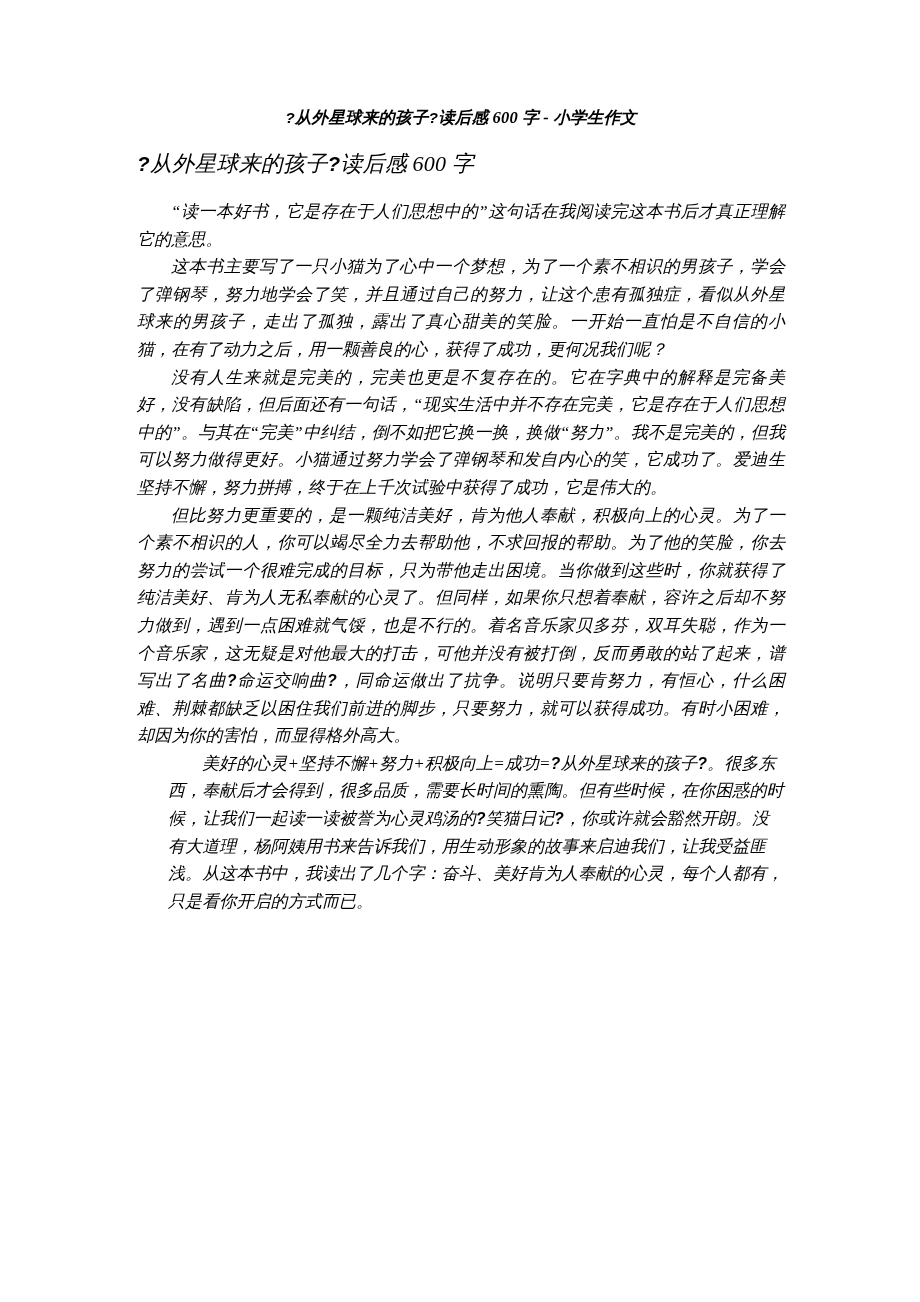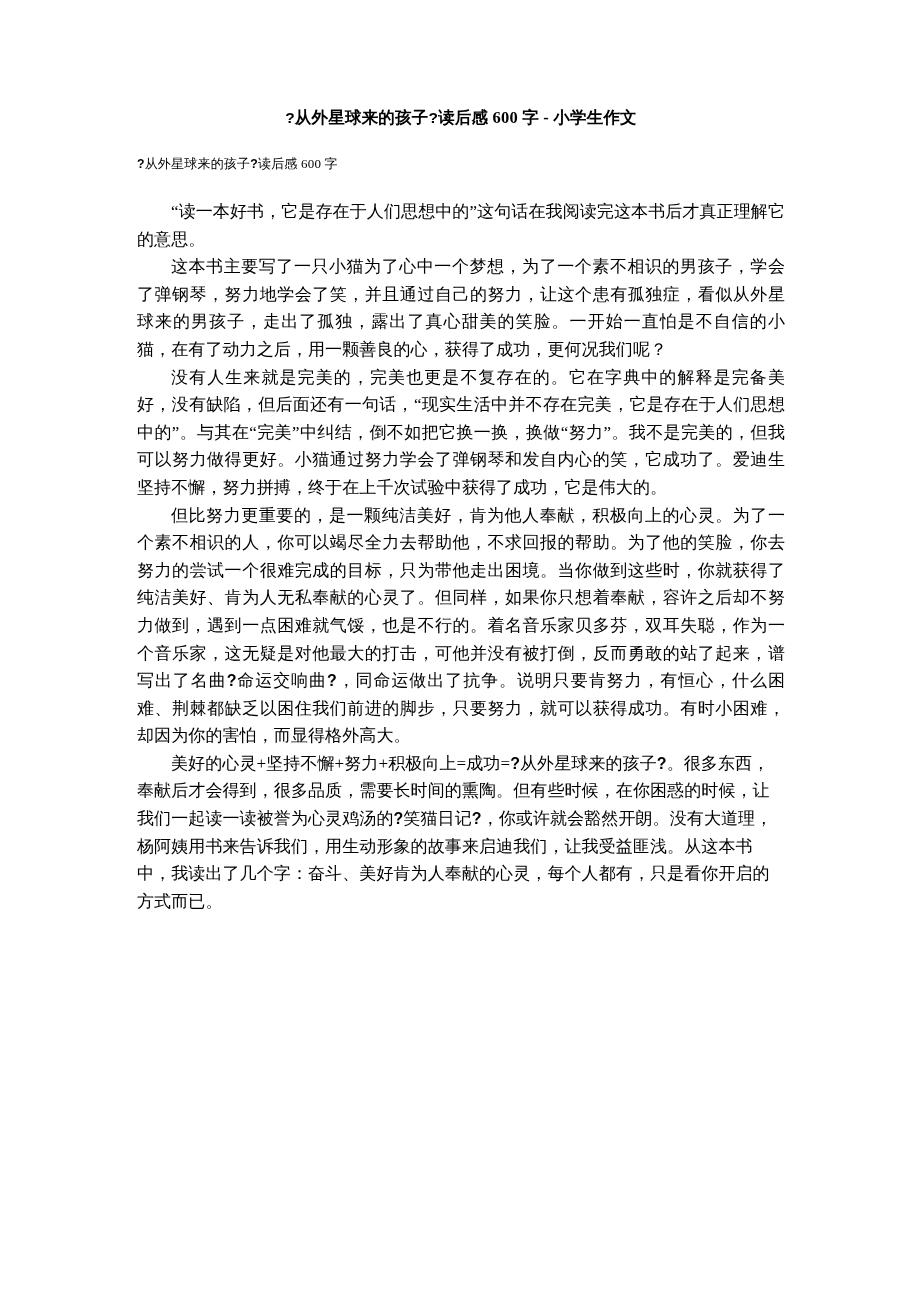--- a/index.html
+++ b/index.html
@@ -21,50 +21,52 @@
     width: 920px;
     height: 1302px;
     background: #ffffff;
     box-sizing: border-box;
   }
   .content {
     position: absolute;
     left: 137px;
     top: 104px;
     width: 648px;
+    font-style: italic;
   }
   .doc-title {
     font-size: 16.5px;
     line-height: 28px;
     text-align: center;
     letter-spacing: 0.2px;
     margin: 0 0 18px 0;
     white-space: nowrap;
     font-family: "Liberation Serif", "DejaVu Serif", serif;
   }
   .doc-subtitle {
-    font-size: 13px;
+    font-size: 22px;
     line-height: 28px;
     text-align: left;
     margin: 0 0 20px 0;
     letter-spacing: 0.2px;
     font-family: "Liberation Serif", "DejaVu Serif", serif;
   }
   .para {
     font-size: 17px;
     line-height: 27.6px;
     text-align: justify;
     text-justify: inter-ideograph;
     text-indent: 2em;
     margin: 0;
     letter-spacing: 0.1px;
     word-break: break-all;
   }
   .para:last-child {
     text-align: left;
+    margin-left: 31px;
   }
   
   .qm {
     font-family: "Liberation Sans", "DejaVu Sans", sans-serif;
     font-weight: 700;
     font-size: 0.94em;
   }
 </style>
 </head>
 <body>

